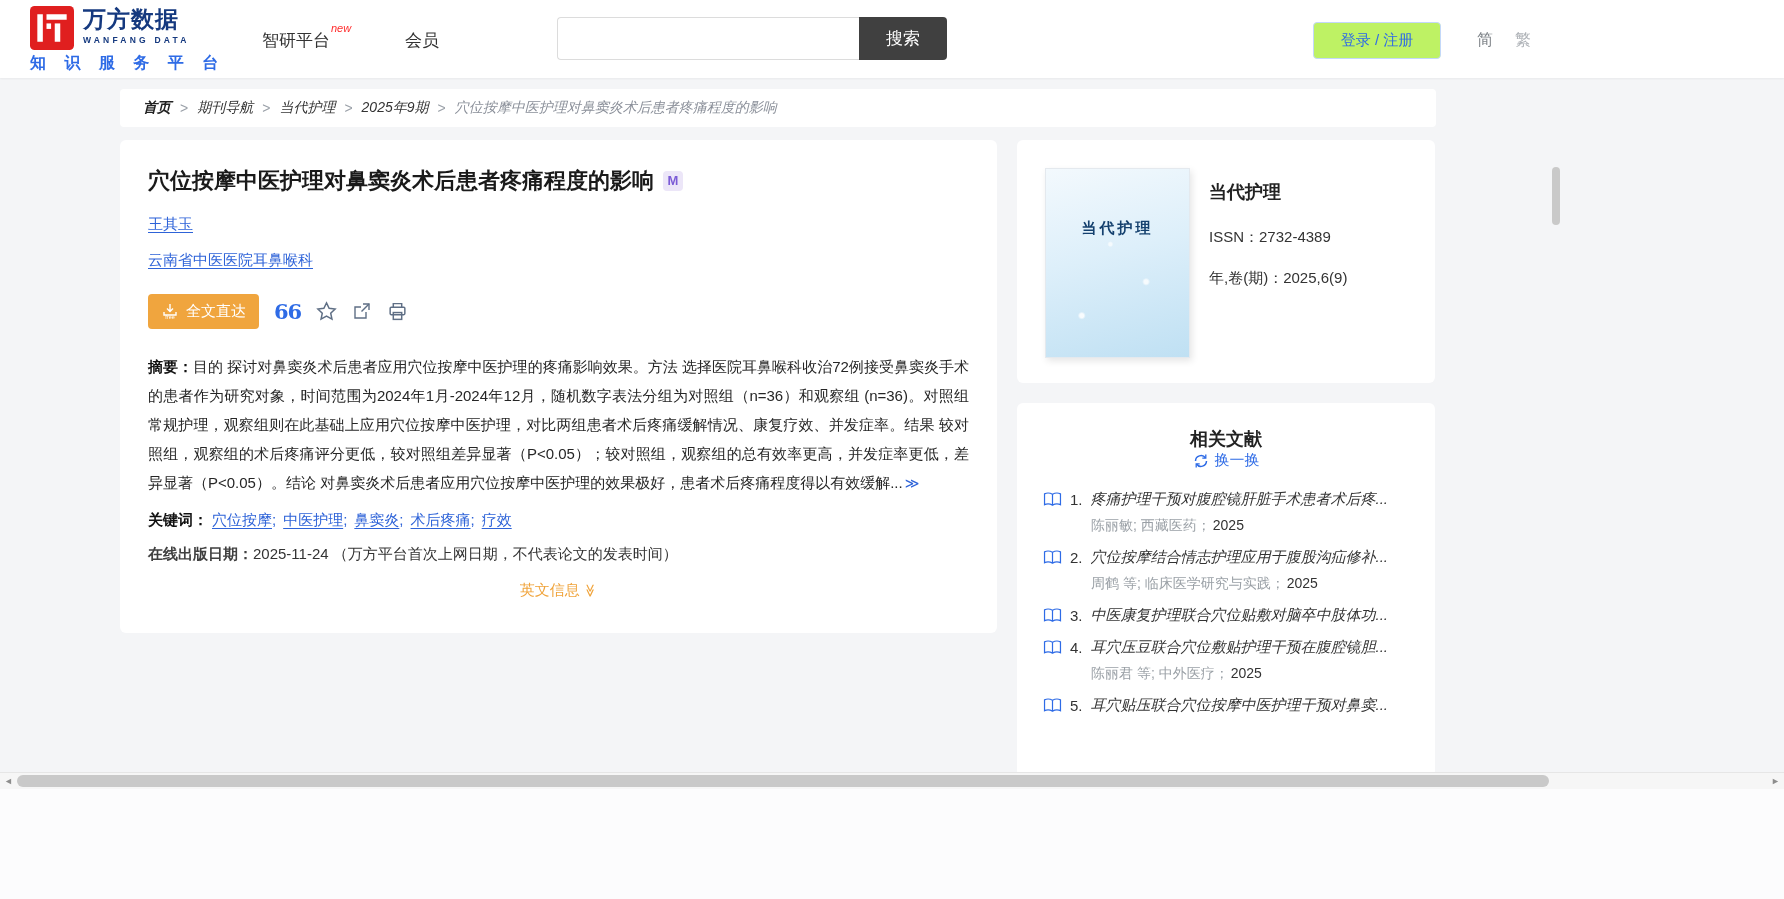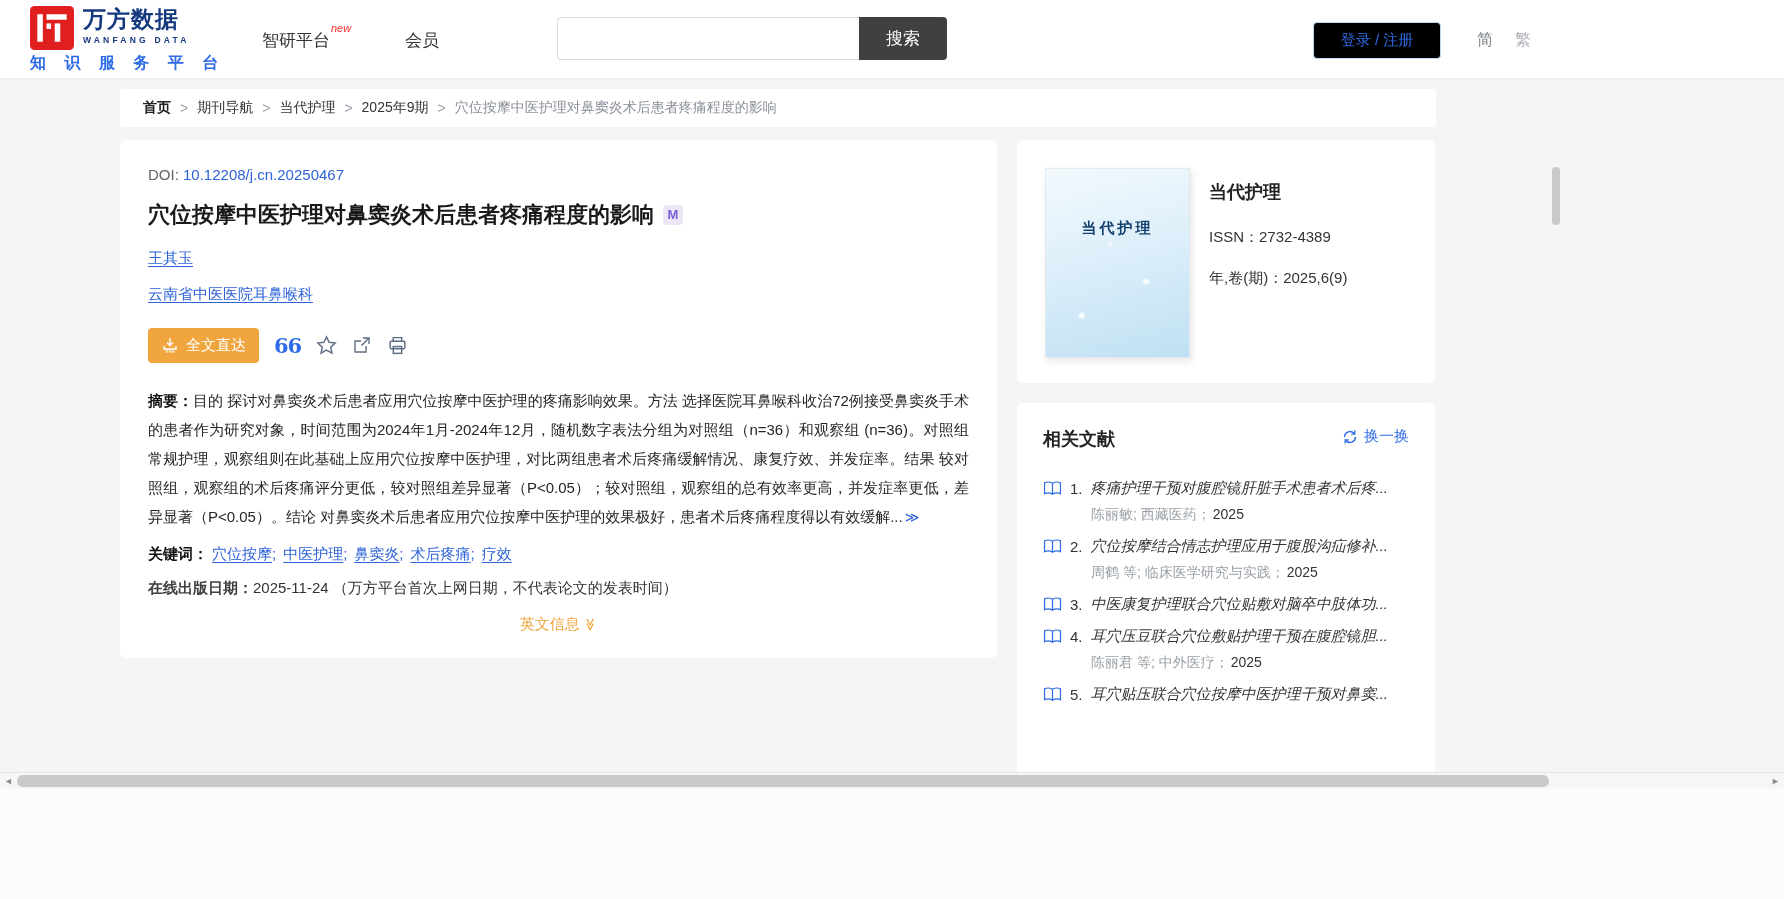--- a/index.html
+++ b/index.html
@@ -18,28 +18,28 @@
   .brand { font-size:23px; font-weight:800; color:#15397f; letter-spacing:1px; line-height:26px; }
   .brand-en { font-size:8.5px; font-weight:bold; color:#15397f; letter-spacing:3.2px; margin-top:3px; }
   .tagline { margin-top:3px; font-size:16px; font-weight:bold; color:#2e6be6; letter-spacing:7px; }
   .nav-item { position:absolute; top:29px; font-size:17px; color:#333; cursor:pointer; }
   .nav-item .new-badge { color:#ff2d2d; font-size:11px; font-style:italic; position:relative; top:-7px; margin-left:1px; }
   .nav-zhiyian { left:262px; }
   .nav-member { left:405px; }
   .search { position:absolute; left:557px; top:17px; display:flex; }
   .search input { width:302px; height:43px; border:1px solid #dcdcdc; border-right:none; border-radius:4px 0 0 4px; padding:0 12px; font-size:15px; outline:none; background:#fff; }
   .search button { width:88px; height:43px; background:#404040; color:#fff; font-size:17px; border:none; border-radius:0 4px 4px 0; cursor:pointer; }
-  .login-btn { position:absolute; left:1313px; top:22px; width:128px; height:37px; border:1px solid #c3d8f9; background:#000000; color:#2e6be6; font-size:15px; border-radius:4px; display:flex; align-items:center; justify-content:center; cursor:pointer; }
+  .login-btn { position:absolute; left:1313px; top:22px; width:128px; height:37px; border:1px solid #c3d8f9; background:#bef264; color:#2e6be6; font-size:15px; border-radius:4px; display:flex; align-items:center; justify-content:center; cursor:pointer; }
   .lang { position:absolute; top:30px; font-size:16px; cursor:pointer; }
   .lang-simple { left:1477px; color:#7f8489; }
   .lang-trad { left:1515px; color:#aeb2b7; }
 
   
   .breadcrumb { position:absolute; left:120px; top:89px; width:1316px; height:38px; background:#fff; border-radius:4px; display:flex; align-items:center; padding:0 23px; font-size:14px; white-space:nowrap; overflow:hidden; }
-  .crumb { color:#333; text-decoration:none; cursor:pointer; }
+  .crumb { color:#333; text-decoration:none; cursor:pointer;font-style:italic; }
   .breadcrumb a:first-of-type { font-weight:bold; color:#222; }
   .breadcrumb a:last-of-type { color:#8a8f99; cursor:default; }
   .crumb-sep { color:#9aa0a8; margin:0 9px; }
   .crumb-sep:empty { display:none; }
 
   
   .card { position:absolute; background:#fff; border-radius:6px; }
   .main-card { left:120px; top:140px; width:877px; padding:26px 28px 24px 28px; min-height:493px; }
   .journal-card { left:1017px; top:140px; width:418px; height:243px; }
   .related-card { left:1017px; top:403px; width:418px; height:374px; padding:24px 26px; overflow:hidden; }
@@ -76,21 +76,21 @@
       radial-gradient(circle at 70% 60%, rgba(255,255,255,.8) 2px, transparent 4px),
       radial-gradient(circle at 45% 40%, rgba(255,255,255,.7) 1.5px, transparent 3px),
       linear-gradient(165deg,#f3f9fd 0%,#ddeffa 45%,#bfe0f3 100%);
     cursor:pointer; }
   .cover-title { position:absolute; top:50px; width:100%; text-align:center; font-size:15px; font-weight:bold; color:#14406e; letter-spacing:3px; }
   .journal-info { position:absolute; left:192px; top:40px; }
   .journal-name { font-size:18px; font-weight:bold; color:#222; margin-bottom:24px; }
   .journal-line { font-size:15px; color:#333; margin-bottom:22px; }
 
   
-  .rel-head { display:flex; justify-content:space-between; align-items:flex-start; margin-bottom:28px; }
+  .rel-head { display:flex; justify-content:space-between; align-items:center; margin-bottom:20px;flex-direction:column; }
   .rel-title { font-size:18px; font-weight:bold; color:#222; }
   .rel-refresh { display:flex; align-items:center; gap:6px; color:#2e6be6; font-size:15px; cursor:pointer; }
   .rel-item { margin-bottom:13px; }
   .rel-top { display:flex; align-items:center; gap:8px; cursor:pointer; }
   .rel-num { font-size:15px; color:#333; flex:none; }
   .rel-item-title { font-size:15px; color:#333; white-space:nowrap; overflow:hidden; text-overflow:ellipsis;font-style:italic; }
   .rel-meta { padding-left:48px; margin-top:8px; font-size:14px; color:#9aa0a6; }
   .rel-year { color:#333; margin-left:2px; }
   .book-ic { flex:none; }
 
@@ -153,23 +153,20 @@
     <span class="crumb-sep">&gt;</span>
 
     <a class="crumb">2025年9期</a>
     <span class="crumb-sep">&gt;</span>
 
     <a class="crumb">穴位按摩中医护理对鼻窦炎术后患者疼痛程度的影响</a>
 
   </div>
 
 <div class="card main-card">
-  <div class="doi-row">
-    <span>DOI: </span><a class="doi-link">10.12208/j.cn.20250467</a>
-  </div>
 
   <div class="article-title">
     <span>穴位按摩中医护理对鼻窦炎术后患者疼痛程度的影响</span><span class="m-badge">M</span>
   </div>
 
   <div class="author-row"><a class="blue-link">王其玉</a></div>
   <div class="affil-row"><a class="blue-link">云南省中医医院耳鼻喉科</a></div>
 
   <div class="actions">
     <button class="btn-fulltext">

